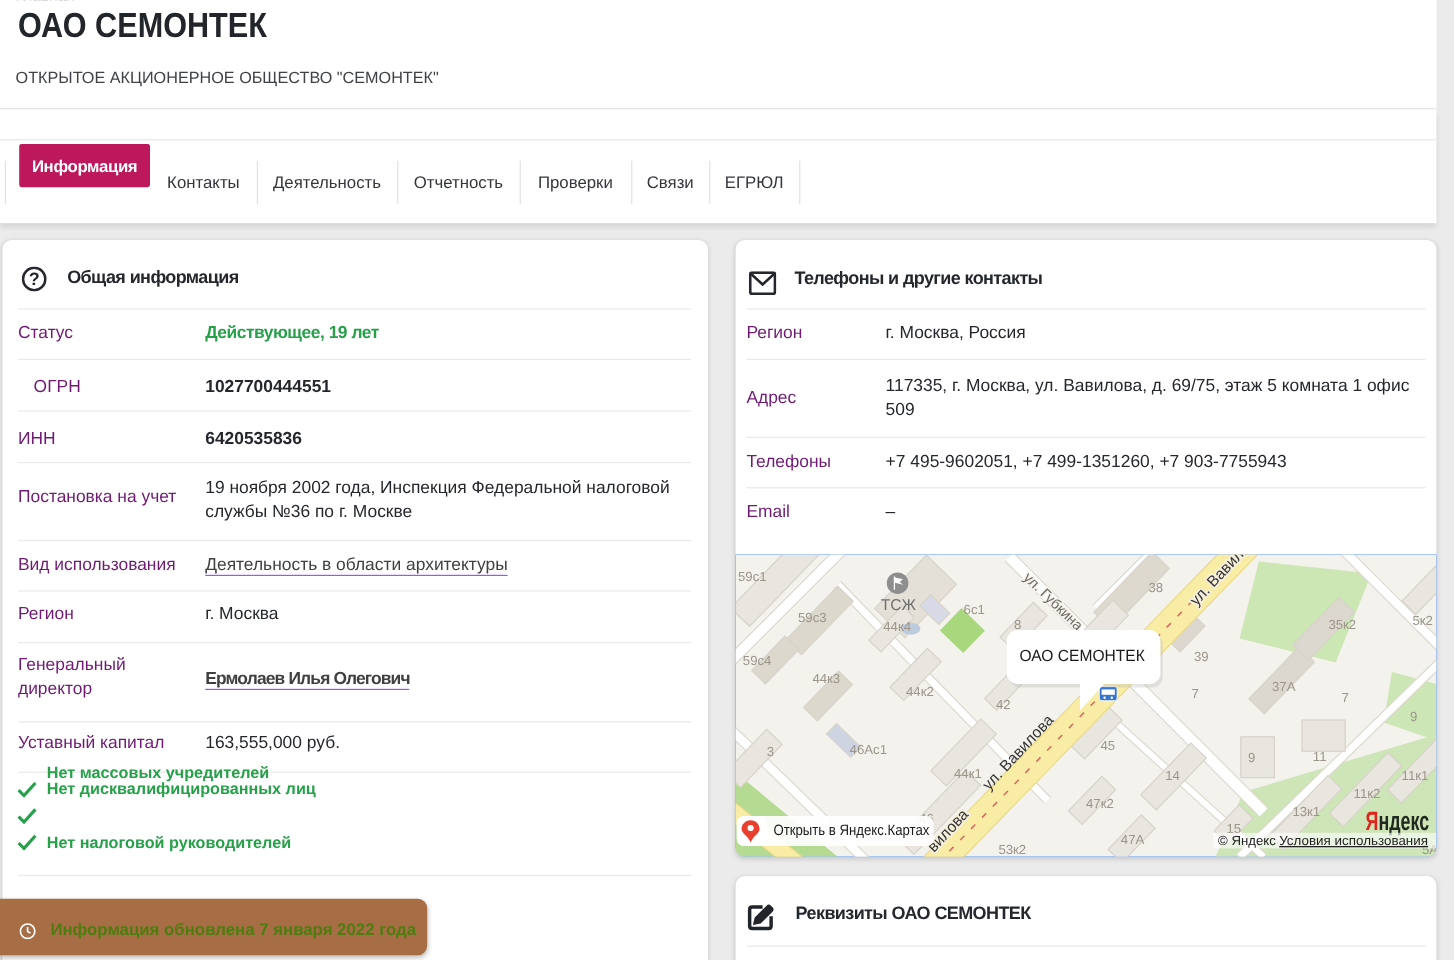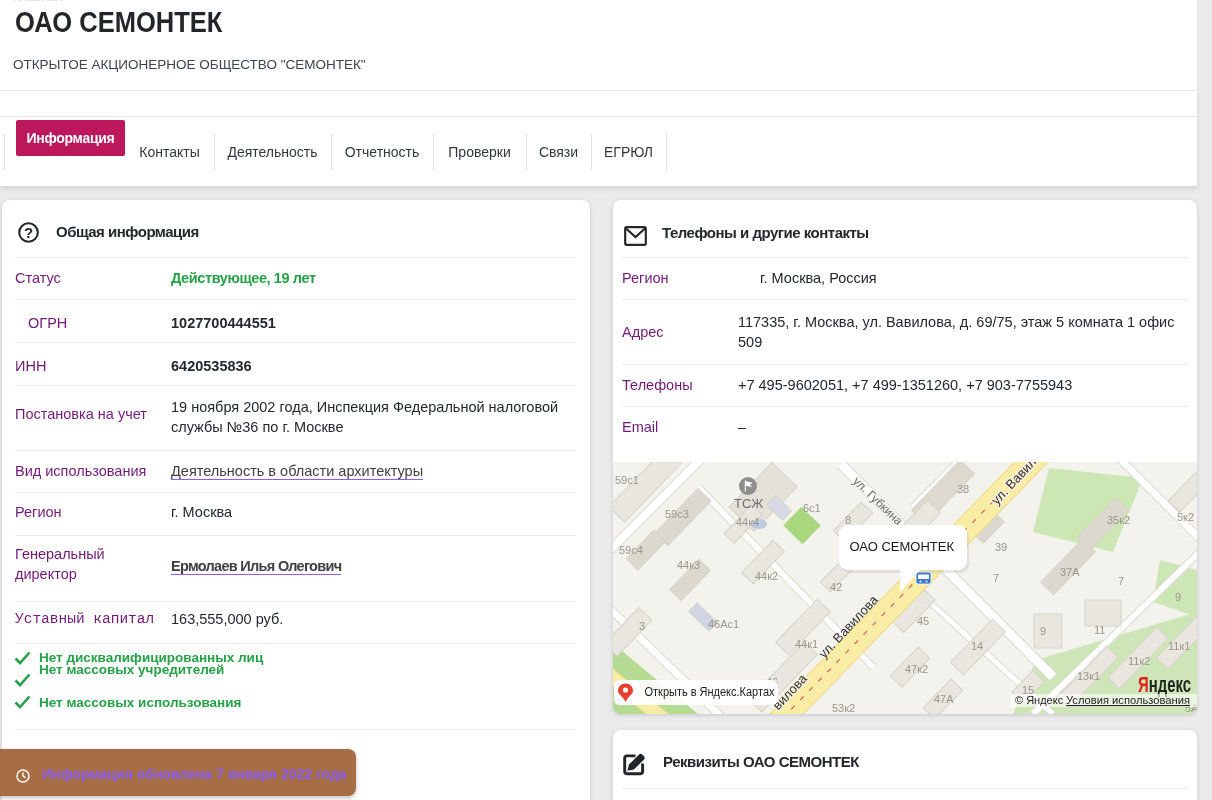--- a/index.html
+++ b/index.html
@@ -76,57 +76,57 @@
 <div class="hr" style="left:15px;top:492px;width:561px;"></div>
 
 <div class="lbl" style="left:15px;top:502px;">Регион</div>
 <div class="val" style="left:171px;top:502px;">г. Москва</div>
 <div class="hr" style="left:15px;top:535px;width:561px;"></div>
 
 <div class="lbl" style="left:15px;top:544px;width:115px;">Генеральный директор</div>
 <div class="val b" style="left:171px;top:556px;"><a class="link b" style="letter-spacing:-0.7px;" href="#">Ермолаев Илья Олегович</a></div>
 <div class="hr" style="left:15px;top:601px;width:561px;"></div>
 
-<div class="lbl" style="left:15px;top:609px;font-family:Liberation Mono, monospace;">Уставный капитал</div>
+<div class="lbl" style="left:15px;top:609px;">Уставный капитал</div>
 <div class="val" style="left:171px;top:609px;">163,555,000 руб.</div>
 <div class="hr" style="left:15px;top:643px;width:561px;"></div>
 
 <svg class="abs" style="left:14px;top:651px;" width="17" height="14" viewBox="0 0 17 14">
     <path d="M1.5 7.5 L6 12 L15.5 1.5" fill="none" stroke="#27a04a" stroke-width="2.6"></path>
   </svg>
 <div class="val green" style="left:39px;top:648px;font-size:13.5px;">Нет дисквалифицированных лиц</div>
 <svg class="abs" style="left:14px;top:673px;" width="17" height="14" viewBox="0 0 17 14">
     <path d="M1.5 7.5 L6 12 L15.5 1.5" fill="none" stroke="#27a04a" stroke-width="2.6"></path>
   </svg>
-<div class="val green" style="left:39px;top:660px;font-size:13.5px;">Нет массовых учредителей</div>
+<div class="val green" style="left:39px;top:634px;font-size:13.5px;">Нет массовых учредителей</div>
 <svg class="abs" style="left:14px;top:695px;" width="17" height="14" viewBox="0 0 17 14">
     <path d="M1.5 7.5 L6 12 L15.5 1.5" fill="none" stroke="#27a04a" stroke-width="2.6"></path>
   </svg>
-<div class="val green" style="left:39px;top:693px;font-size:13.5px;">Нет массовых использования</div>
+<div class="val green" style="left:39px;top:693px;font-size:13.5px;">Нет налоговой руководителей</div>
 
 <div class="hr" style="left:15px;top:729px;width:561px;"></div>
 
 <div class="abs" style="left:0;top:749px;width:356px;height:47px;background:#a76e46;border-radius:0 8px 8px 0;box-shadow:0 2px 4px rgba(0,0,0,.25);"></div>
 <svg class="abs" style="left:16px;top:769px;" width="14" height="14" viewBox="0 0 14 14">
   <circle cx="7" cy="7" r="6" fill="none" stroke="#fff" stroke-width="1.4"></circle>
   <path d="M7 3.4 L7 7.2 L9.4 8.6" fill="none" stroke="#fff" stroke-width="1.4"></path>
 </svg>
-<div class="abs" style="left:42px;top:766px;font-size:14px;font-weight:bold;color:#8b5cf6;white-space:nowrap;">Информация обновлена 7 января 2022 года</div>
+<div class="abs" style="left:42px;top:766px;font-size:14px;font-weight:bold;color:#4d7c0f;white-space:nowrap;">Информация обновлена 7 января 2022 года</div>
 
 <div class="card" style="left:613px;top:200px;width:584px;height:514px;"></div>
 
 <svg class="abs" style="left:624px;top:226px;" width="23" height="20" viewBox="0 0 23 20">
   <rect x="1.2" y="1.2" width="20.6" height="17.6" rx="1.5" fill="none" stroke="#24282c" stroke-width="2.2"></rect>
   <path d="M1.5 2 L11.5 11 L21.5 2" fill="none" stroke="#24282c" stroke-width="2.2"></path>
 </svg>
 <div class="cardtitle" style="left:662px;top:224px;">Телефоны и другие контакты</div>
 <div class="hr" style="left:622px;top:257px;width:566px;"></div>
 
 <div class="lbl" style="left:622px;top:268px;">Регион</div>
-<div class="val" style="left:738px;top:268px;margin-left:22px;">г. Москва, Россия</div>
+<div class="val" style="left:738px;top:268px;">г. Москва, Россия</div>
 <div class="hr" style="left:622px;top:299px;width:566px;"></div>
 
 <div class="lbl" style="left:622px;top:322px;">Адрес</div>
 <div class="val" style="left:738px;top:312px;width:442px;">117335, г. Москва, ул. Вавилова, д. 69/75, этаж 5 комната 1 офис 509</div>
 <div class="hr" style="left:622px;top:364px;width:566px;"></div>
 
 <div class="lbl" style="left:622px;top:375px;">Телефоны</div>
 <div class="val" style="left:738px;top:375px;">+7 495-9602051, +7 499-1351260, +7 903-7755943</div>
 <div class="hr" style="left:622px;top:406px;width:566px;"></div>
 

